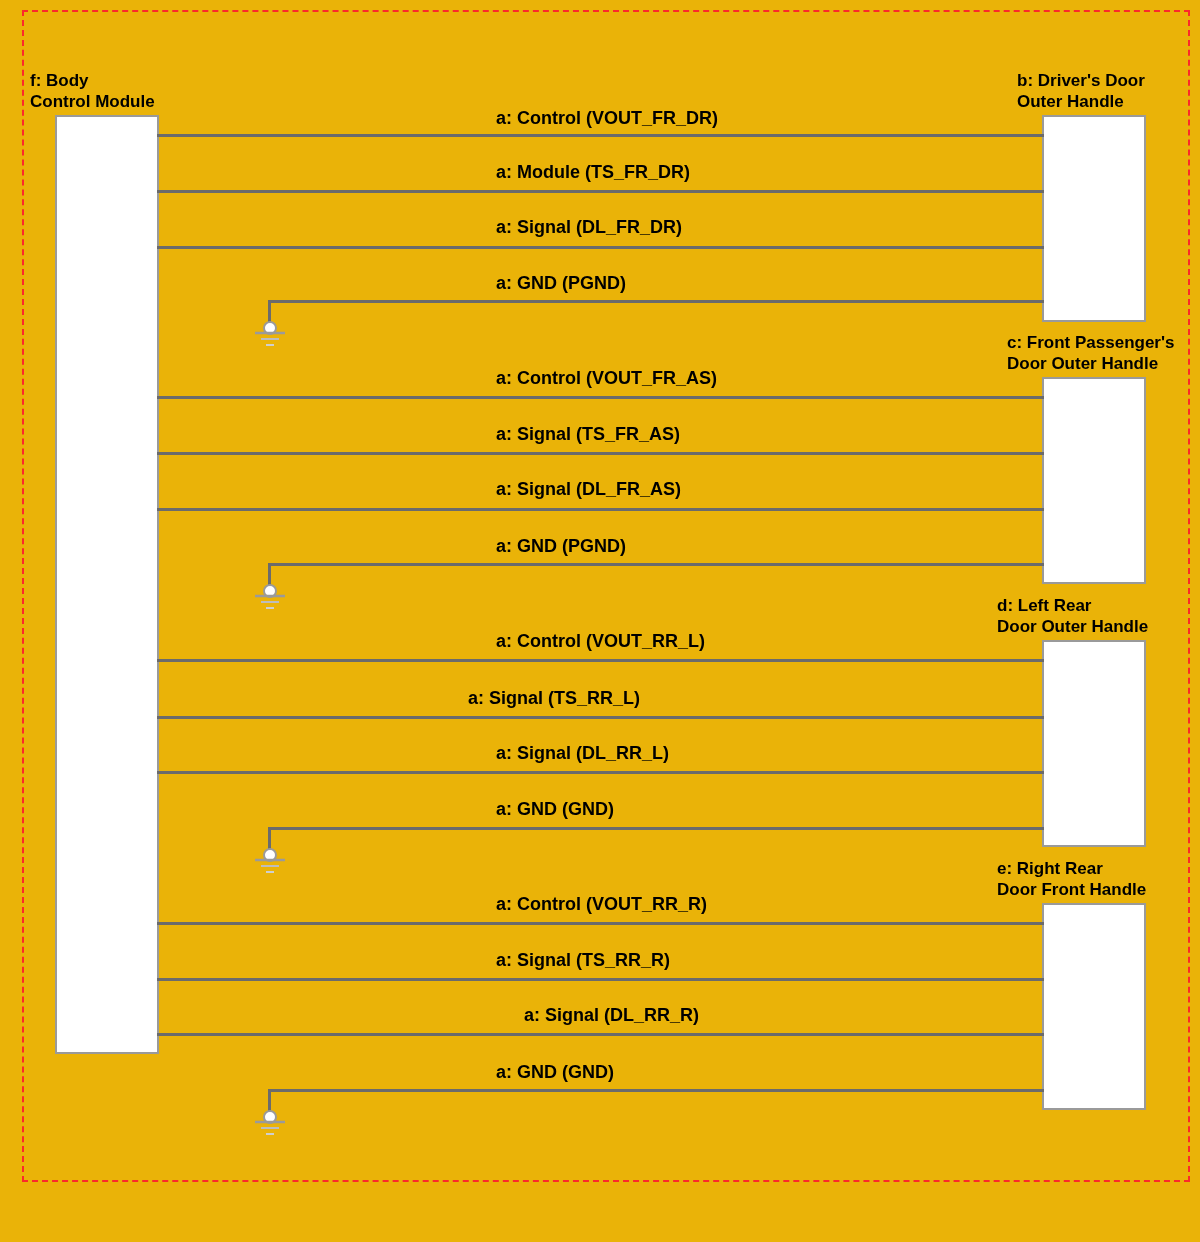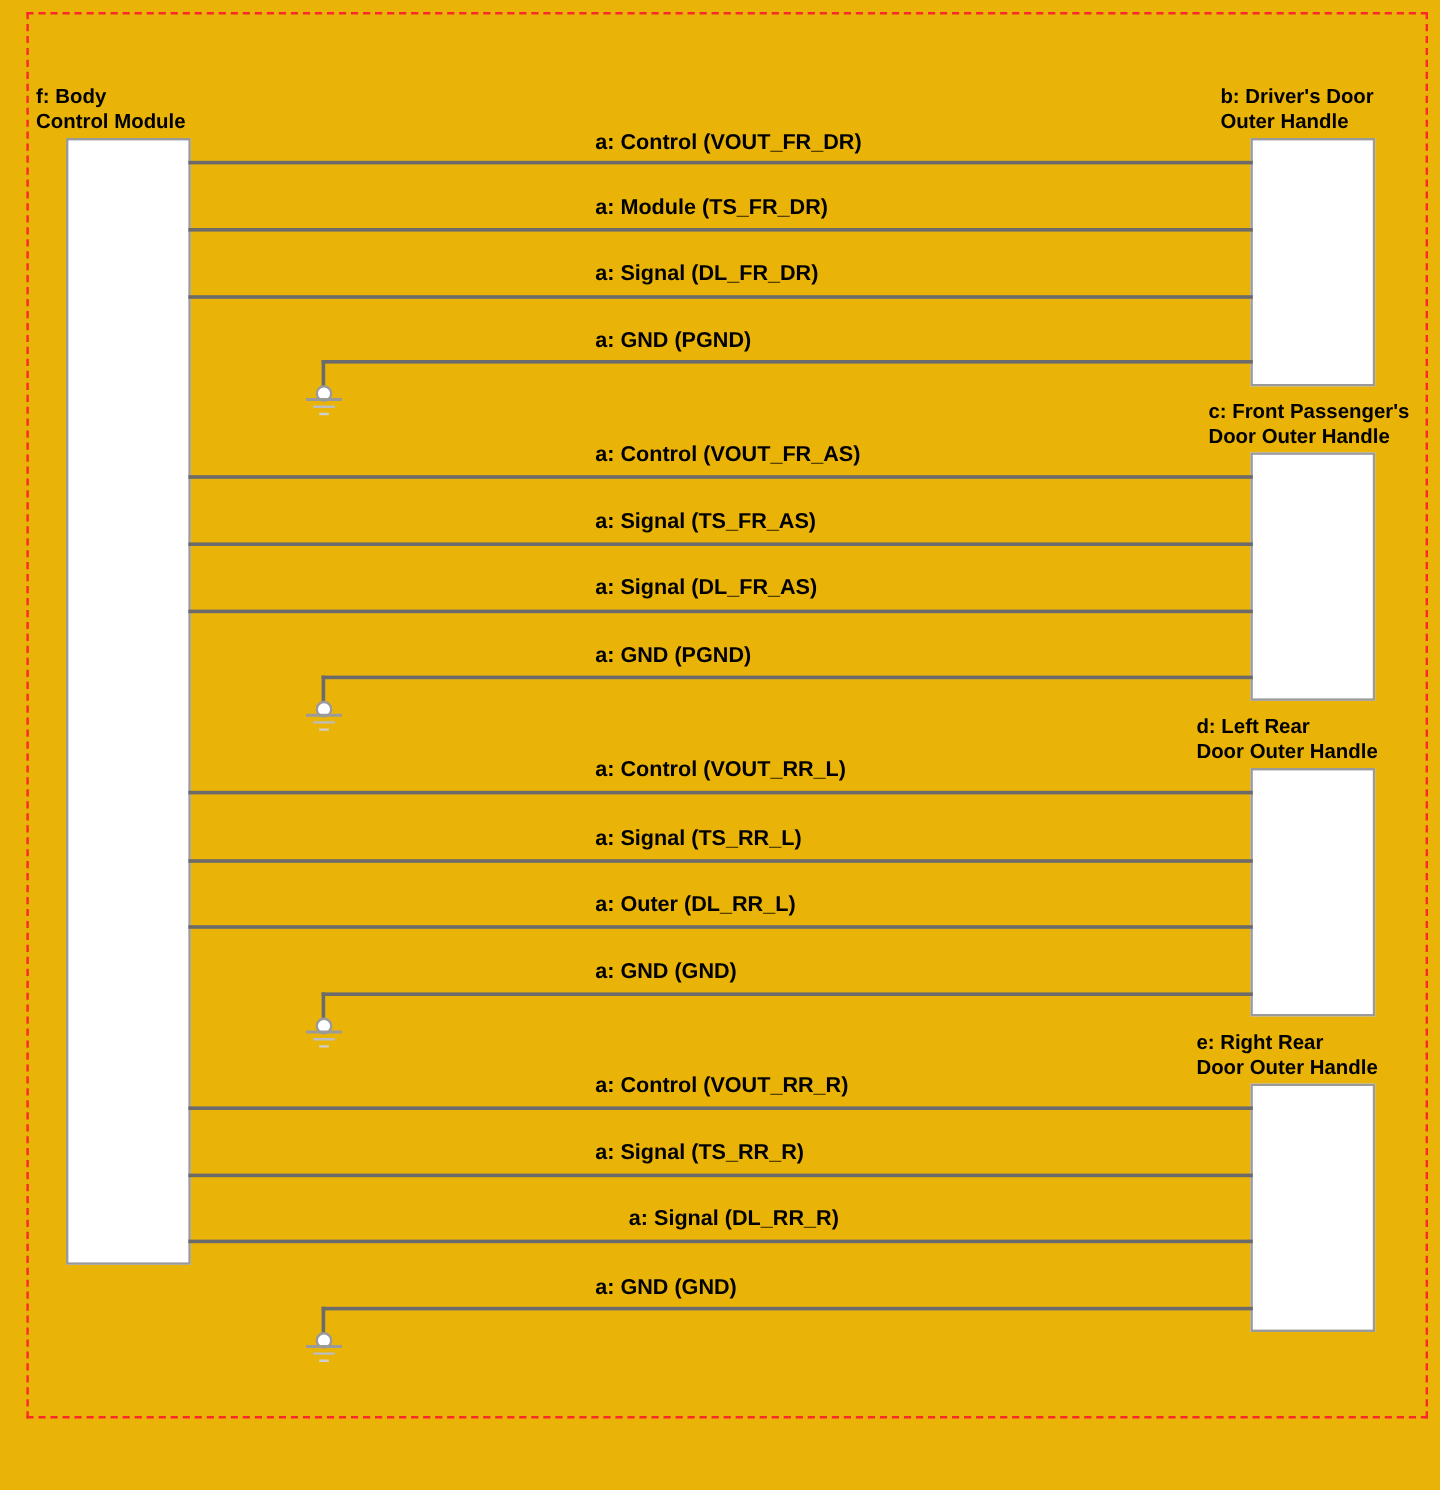--- a/index.html
+++ b/index.html
@@ -90,21 +90,21 @@
 
   <div class="comp-label" style="left:1007px; top:332px;">c: Front Passenger's
 Door Outer Handle</div>
   <div class="comp-box" style="left:1042px; top:377px; width:104px; height:207px;"></div>
 
   <div class="comp-label" style="left:997px; top:595px;">d: Left Rear
 Door Outer Handle</div>
   <div class="comp-box" style="left:1042px; top:640px; width:104px; height:207px;"></div>
 
   <div class="comp-label" style="left:997px; top:858px;">e: Right Rear
-Door Outer Handle</div>
+Door Front Handle</div>
   <div class="comp-box" style="left:1042px; top:903px; width:104px; height:207px;"></div>
 
   <div class="wire-label" style="left:496px; top:108px;">a: Control (VOUT_FR_DR)</div>
   <div class="wire" style="left:157px; top:134px; width:887px;"></div>
 
   <div class="wire-label" style="left:496px; top:162px;">a: Module (TS_FR_DR)</div>
   <div class="wire" style="left:157px; top:190px; width:887px;"></div>
 
   <div class="wire-label" style="left:496px; top:217px;">a: Signal (DL_FR_DR)</div>
   <div class="wire" style="left:157px; top:246px; width:887px;"></div>
@@ -138,24 +138,24 @@
       <circle cx="18" cy="10" r="6" fill="#ffffff" stroke="#9a9a9a" stroke-width="2"></circle>
       <line x1="3" y1="15" x2="33" y2="15" stroke="#9a9a9a" stroke-width="2.5"></line>
       <line x1="9" y1="21" x2="27" y2="21" stroke="#bdbdbd" stroke-width="2"></line>
       <line x1="14" y1="27" x2="22" y2="27" stroke="#cfcfcf" stroke-width="2"></line>
     </svg>
   </div>
 
   <div class="wire-label" style="left:496px; top:631px;">a: Control (VOUT_RR_L)</div>
   <div class="wire" style="left:157px; top:659px; width:887px;"></div>
 
-  <div class="wire-label" style="left:496px; top:688px;">a: Signal (TS_RR_L)</div>
+  <div class="wire-label" style="left:468px; top:688px;">a: Signal (TS_RR_L)</div>
   <div class="wire" style="left:157px; top:716px; width:887px;"></div>
 
-  <div class="wire-label" style="left:496px; top:743px;">a: Outer (DL_RR_L)</div>
+  <div class="wire-label" style="left:496px; top:743px;">a: Signal (DL_RR_L)</div>
   <div class="wire" style="left:157px; top:771px; width:887px;"></div>
 
   <div class="wire-label" style="left:496px; top:799px;">a: GND (GND)</div>
   <div class="wire" style="left:268px; top:827px; width:776px;"></div>
   <div class="wire-v" style="left:268px; top:827px; height:22px;"></div>
   <div class="gnd" style="left:252px; top:845px;">
     <svg width="36" height="34" viewBox="0 0 36 34">
       <circle cx="18" cy="10" r="6" fill="#ffffff" stroke="#9a9a9a" stroke-width="2"></circle>
       <line x1="3" y1="15" x2="33" y2="15" stroke="#9a9a9a" stroke-width="2.5"></line>
       <line x1="9" y1="21" x2="27" y2="21" stroke="#bdbdbd" stroke-width="2"></line>

